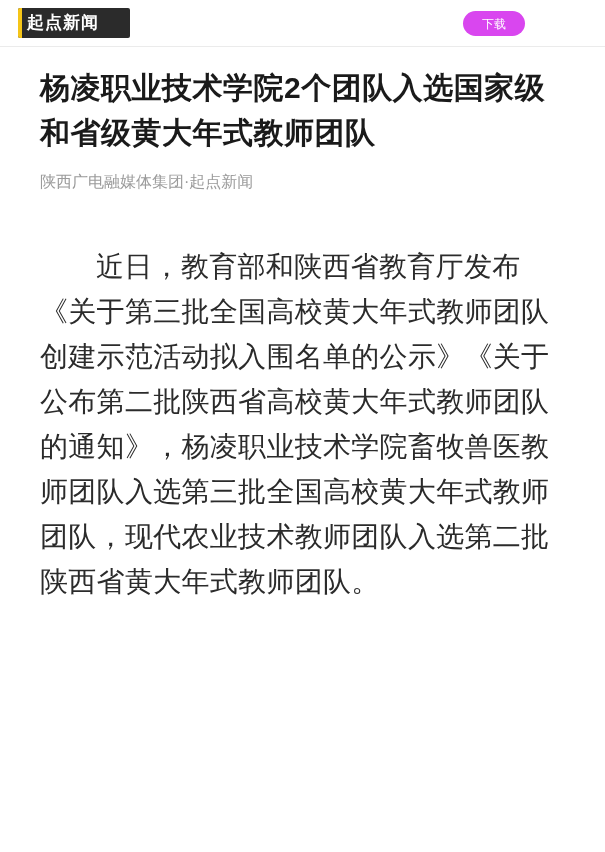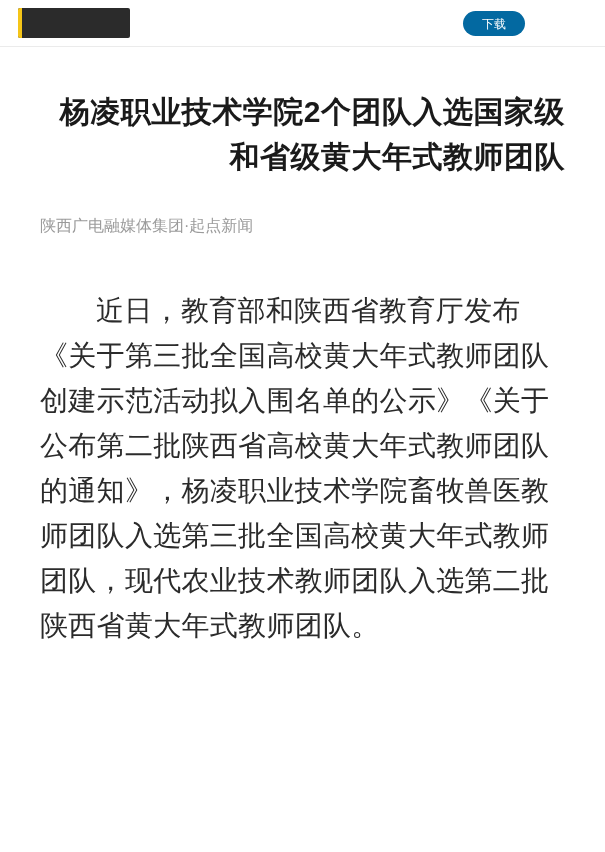--- a/index.html
+++ b/index.html
@@ -59,49 +59,48 @@
   }
   .logo-text {
     color: #ffffff;
     font-size: 17px;
     font-weight: bold;
     letter-spacing: 1px;
     line-height: 30px;
   }
   .header-spacer { flex: 1; }
   .download-btn {
-    background: #0369a1;
+    background: #d946ef;
     color: #ffffff;
     font-size: 12px;
     border: none;
     border-radius: 13px;
     width: 62px;
     height: 25px;
     line-height: 25px;
     text-align: center;
     cursor: pointer;
     margin-right: 62px;
   }
 
   
   .article {
     padding: 0 40px;
     box-sizing: border-box;
   }
   .title {
-    margin: 42px 0 0 0;
+    margin: 18px 0 0 0;
     font-size: 30px;
     font-weight: bold;
     color: #1a1a1a;
     line-height: 45px;
     letter-spacing: 0.5px;
-    text-align: right;
   }
   .meta {
-    margin-top: 35px;
+    margin-top: 15px;
     font-size: 16px;
     color: #9b9b9b;
     line-height: 24px;
     display: flex;
     flex-wrap: wrap;
     align-items: baseline;
   }
   .meta .source { margin-right: 8px; }
   .meta .time { }
 
@@ -117,20 +116,21 @@
 </style>
 </head>
 <body>
 
 <div class="page">
 
   <div class="header">
     <div class="logo">
       <div class="logo-mark">
         <span class="bar"></span>
+        <span class="logo-text">起点新闻</span>
       </div>
     </div>
     <div class="header-spacer"></div>
     <button class="download-btn">下载</button>
   </div>
 
   <div class="article">
     <h1 class="title">杨凌职业技术学院2个团队入选国家级和省级黄大年式教师团队</h1>
 
     <div class="meta">

